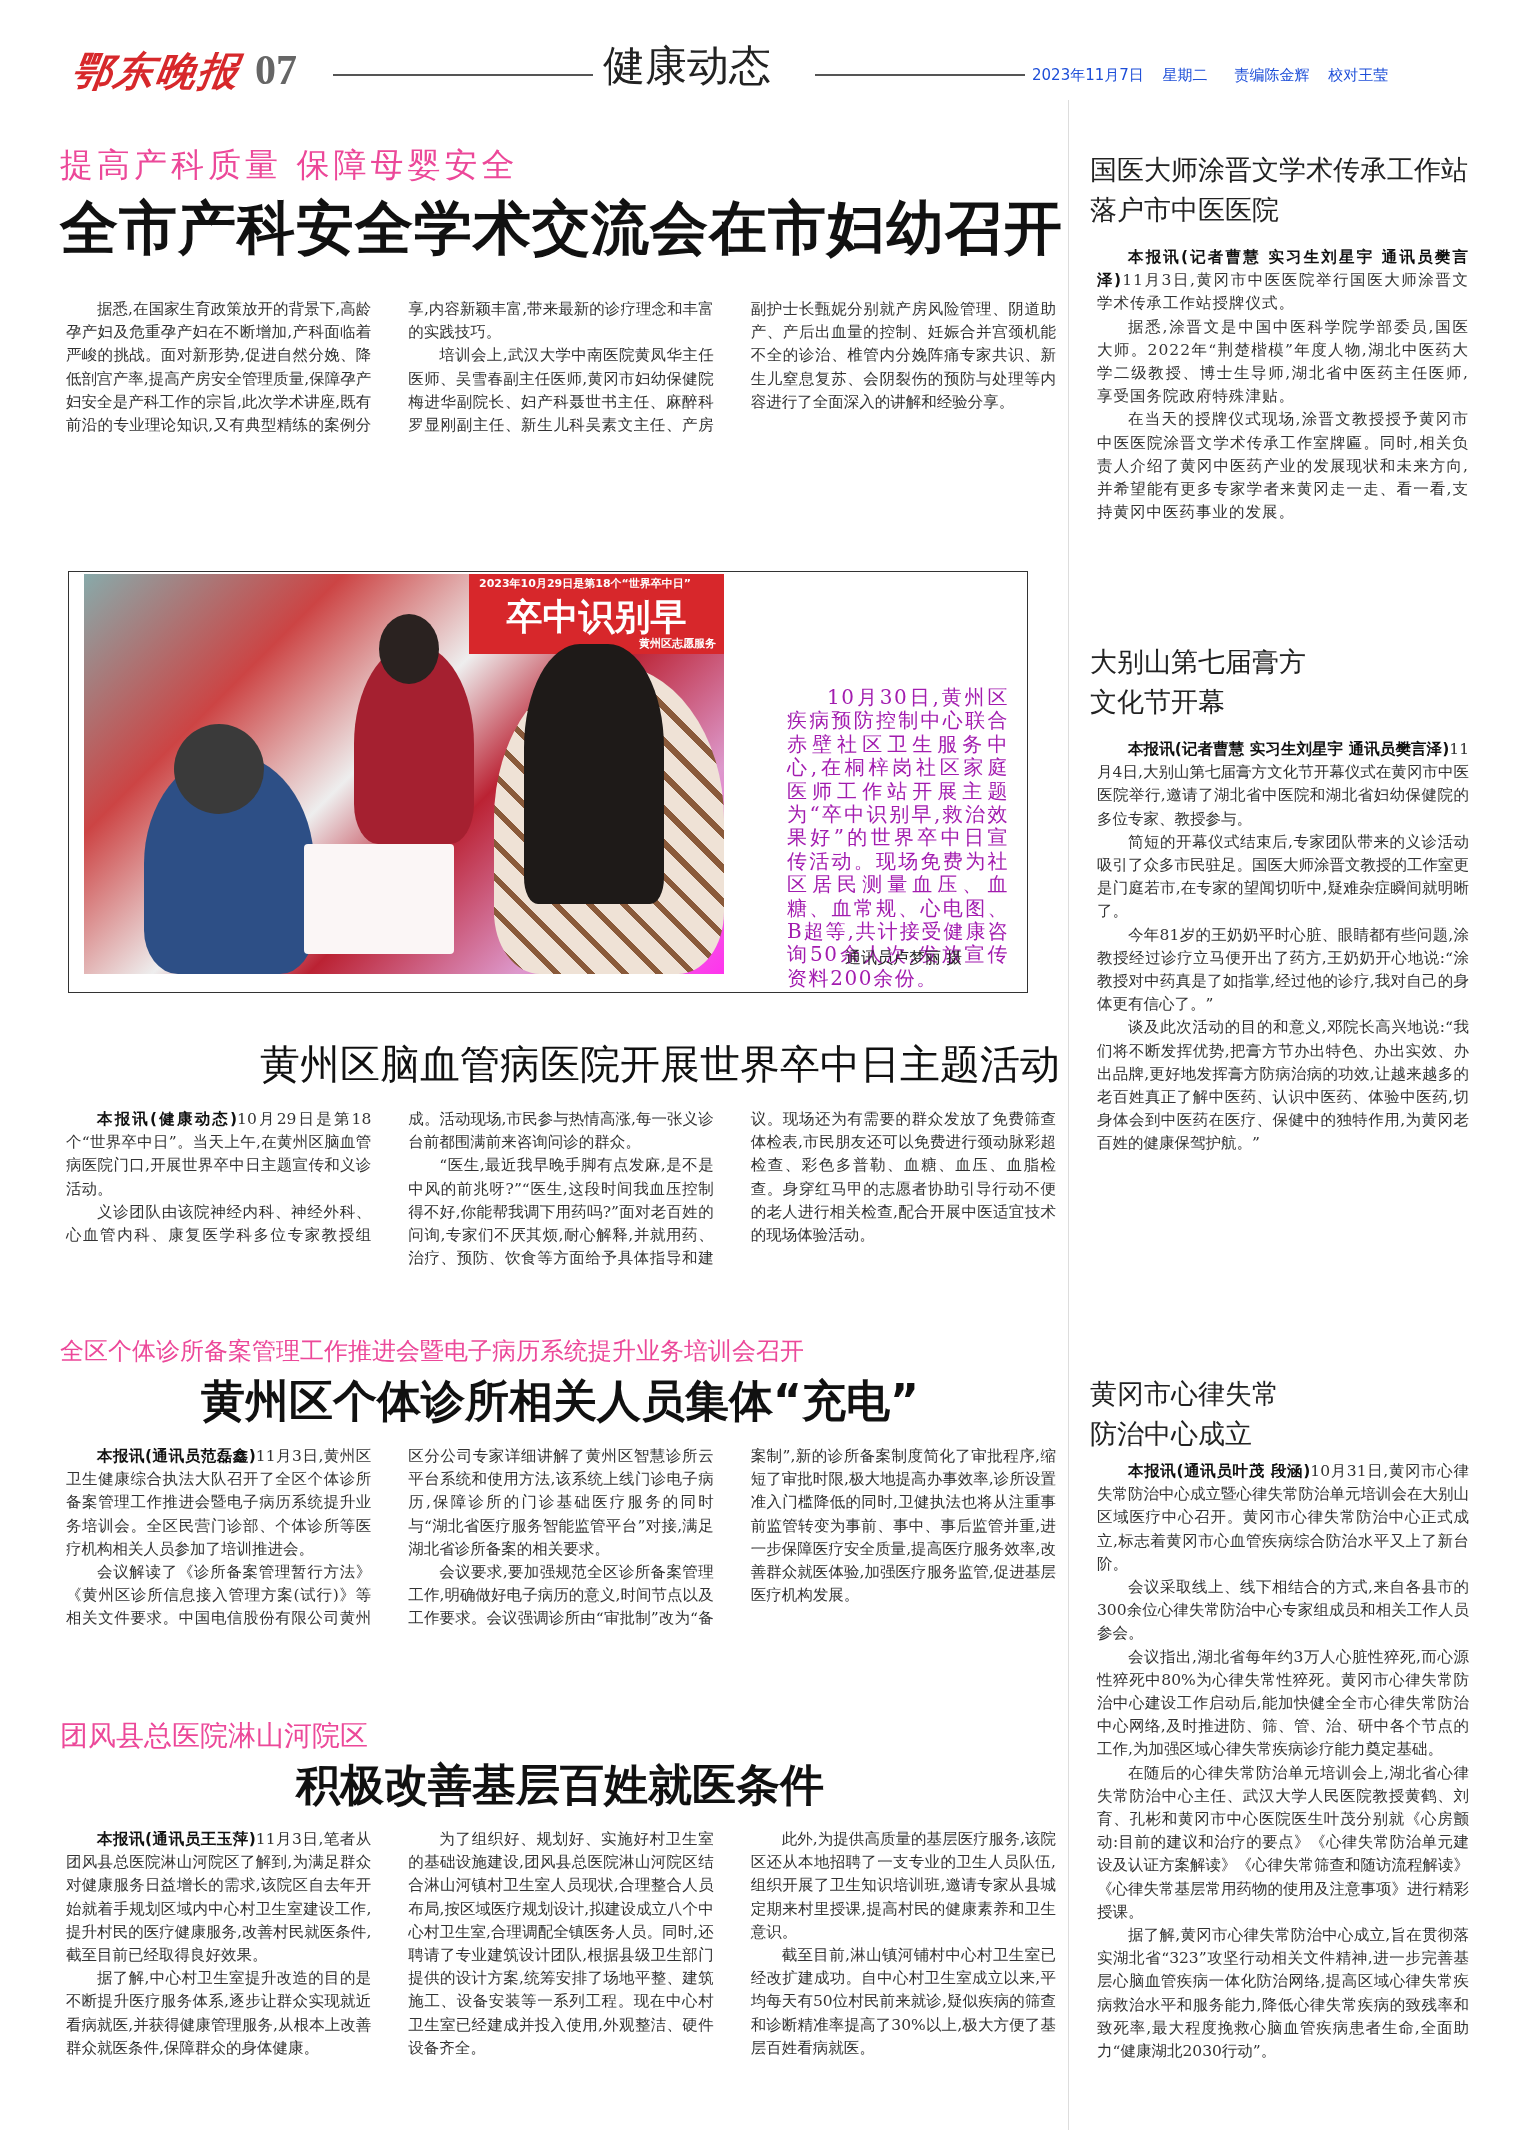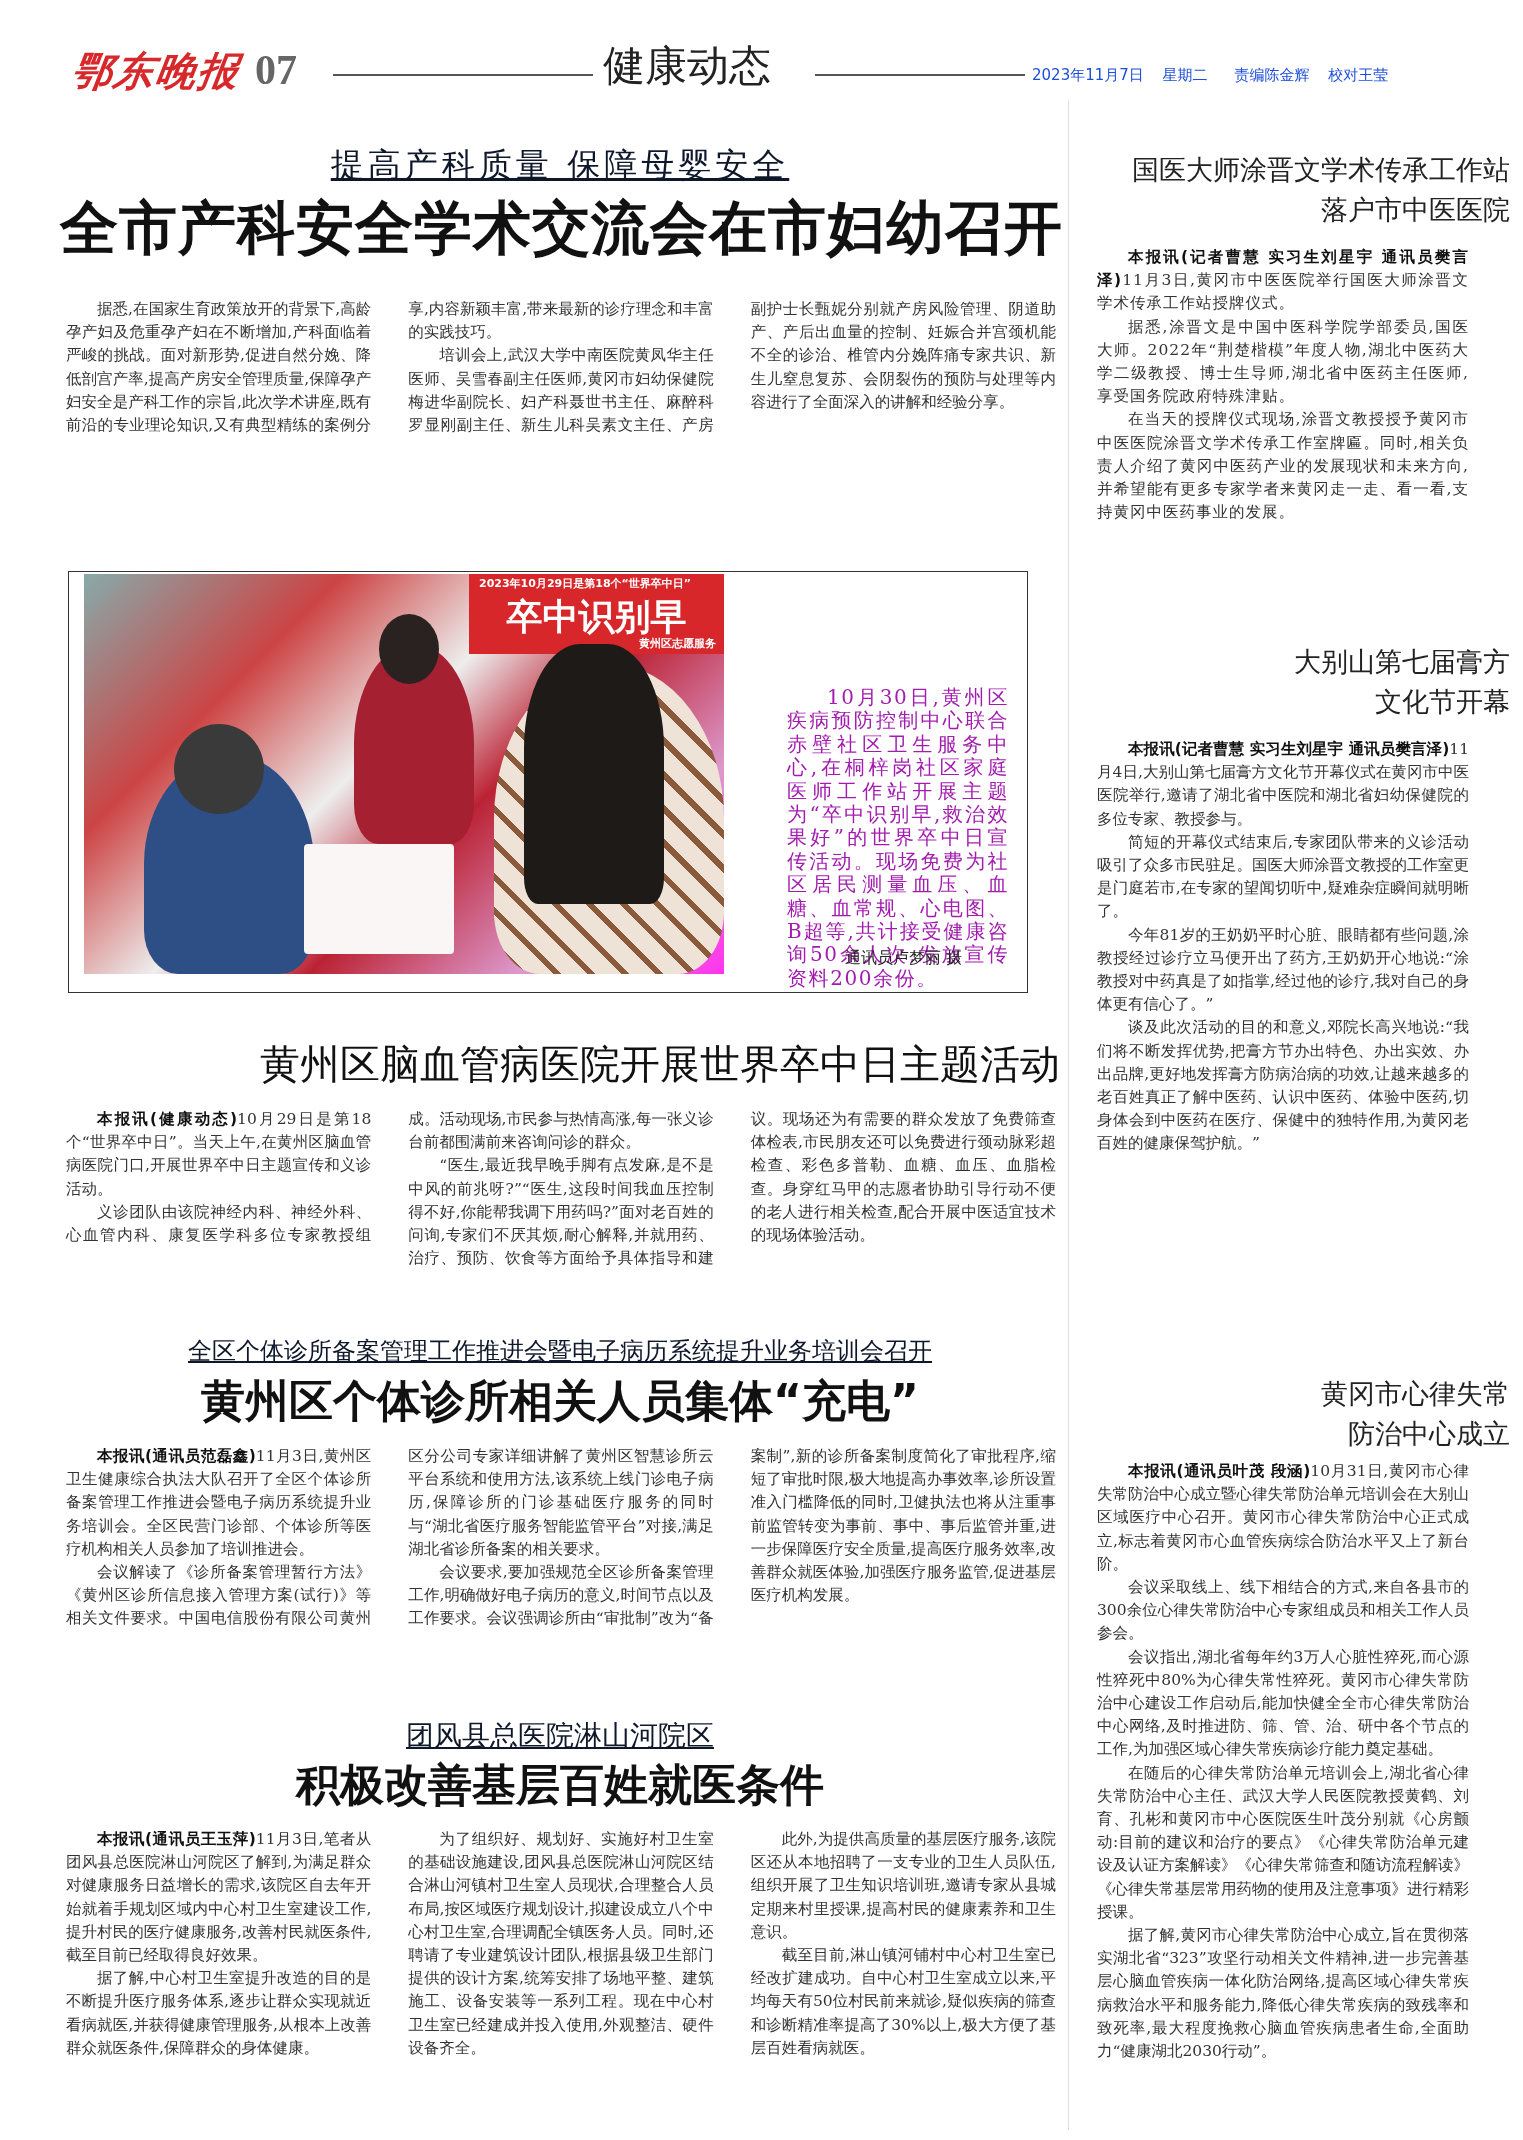--- a/index.html
+++ b/index.html
@@ -6,26 +6,26 @@
   body{width:1523px;height:2140px;position:relative;overflow:hidden;font-family:"DejaVu Sans","Liberation Sans",sans-serif;color:#222;}
   .abs{position:absolute;}
   
   .logo{left:72px;top:44px;font-family:"DejaVu Serif",serif;font-style:italic;font-weight:bold;font-size:40px;color:#d7282b;letter-spacing:2px;transform:skewX(-8deg);}
   .pageno{left:255px;top:46px;font-family:"Liberation Serif","DejaVu Serif",serif;font-weight:bold;font-size:42px;color:#666;}
   .rule{height:2px;background:#555;}
   .section{left:603px;top:38px;font-size:42px;color:#222;font-weight:normal;}
   .dateline{left:1032px;top:66px;font-size:15px;color:#1d4ed8;white-space:nowrap;}
   .dateline span{margin-right:14px;}
   
-  .kicker{font-family:"DejaVu Sans",sans-serif;color:#0f172a;text-align:center;white-space:nowrap;text-decoration:underline;}
+  .kicker{font-family:"DejaVu Sans",sans-serif;color:#ec4899;text-align:left;white-space:nowrap;}
   .head{font-weight:bold;color:#111;text-align:center;white-space:nowrap;}
   .body{font-family:"DejaVu Serif","Liberation Serif",serif;font-size:15.5px;line-height:23.2px;color:#333;text-align:justify;}
   .body p{margin:0;text-indent:2em;}
   .body b{font-family:"DejaVu Sans",sans-serif;color:#111;}
-  .side-title{font-size:27px;color:#222;text-align:right;line-height:40px;}
+  .side-title{font-size:27px;color:#222;text-align:left;line-height:40px;}
   
   .photo-frame{left:68px;top:571px;width:958px;height:420px;border:1.5px solid #333;}
   .photo{left:84px;top:574px;width:640px;height:400px;background:linear-gradient(135deg,#8aa 0%,#c44 25%,#eee 45%,#b23 60%,#d9c 80%,#f3e 100%);overflow:hidden;}
   .ph-banner{position:absolute;right:0;top:0;width:255px;height:80px;background:#d7272b;color:#fff;font-weight:bold;font-size:36px;text-align:center;line-height:86px;}
   .ph-banner small{position:absolute;left:10px;top:4px;font-size:11px;line-height:12px;}
   .ph-banner em{position:absolute;right:8px;bottom:4px;font-size:11px;line-height:12px;font-style:normal;}
   .ph-person{position:absolute;border-radius:50% 50% 20% 20%;}
   .caption{left:787px;top:686px;width:222px;font-family:"DejaVu Serif",serif;font-size:20px;line-height:23.4px;letter-spacing:1.6px;color:#a21caf;text-align:justify;}
   .caption p{margin:0;text-indent:2em;}
   .credit{left:845px;top:948px;font-size:16px;color:#222;}

